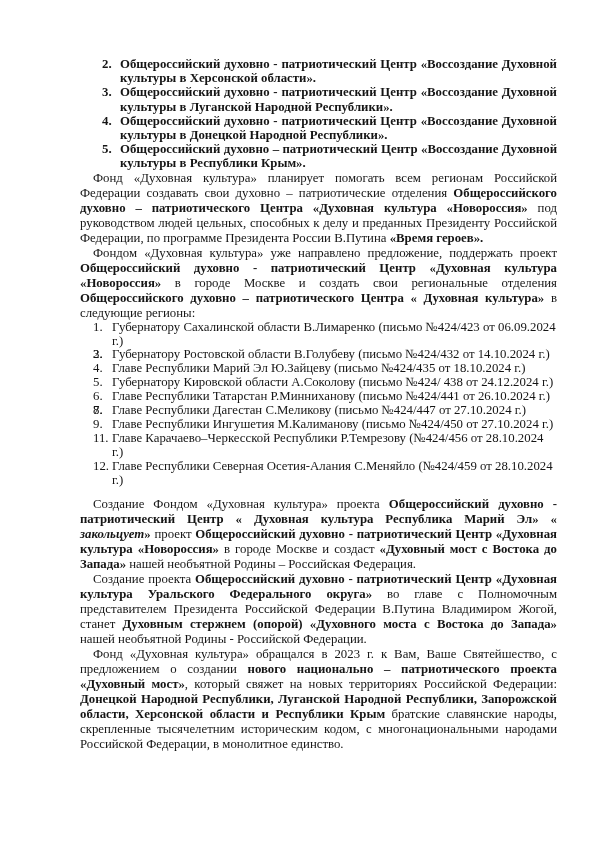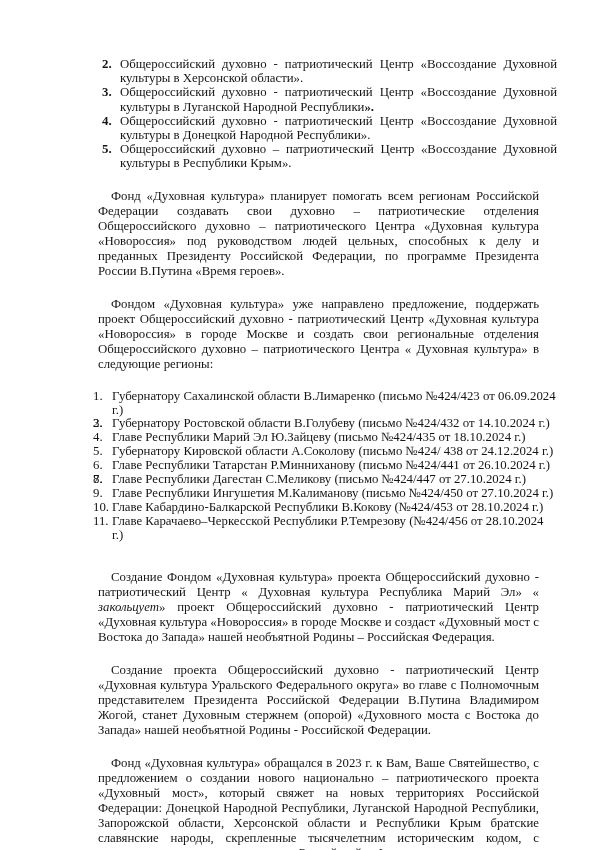--- a/index.html
+++ b/index.html
@@ -37,39 +37,39 @@
   
   .li6 {
     margin: 0;
     text-indent: 20px;
     text-align: justify;
     line-height: 14.2px;
     font-weight: bold;
   }
   
   .p {
-    margin: 18px;
+    margin: 0;
     text-indent: 13px;
     text-align: justify;
     line-height: 15px;
   }
   
   .gov {
     position: relative;
     padding-left: 32px;
     line-height: 13.9px;
     text-align: left;
   }
   .gov .num {
     position: absolute;
     left: 13px;
     top: 0;
   }
   .gap { height: 9px; }
-  .b { font-weight: normal; }
+  .b { font-weight: bold; }
   .i { font-style: italic; }
 </style>
 </head>
 <body>
 
 <div class="page">
   <div class="content">
       <div class="li"><span class="num">2.</span><span class="b">Общероссийский духовно - патриотический Центр «Воссоздание Духовной культуры в Херсонской области».</span></div>
       <div class="li"><span class="num">3.</span><span class="b">Общероссийский духовно - патриотический Центр «Воссоздание Духовной культуры в Луганской Народной Республики</span><span>».</span></div>
       <div class="li"><span class="num">4.</span><span class="b">Общероссийский духовно - патриотический Центр «Воссоздание Духовной культуры в Донецкой Народной Республики».</span></div>
@@ -78,20 +78,20 @@
       <p class="p"><span>Фондом «Духовная культура» уже направлено предложение, поддержать проект </span><span class="b">Общероссийский духовно - патриотический Центр «Духовная культура «Новороссия»</span><span> в городе Москве и создать свои региональные отделения </span><span class="b">Общероссийского духовно – патриотического Центра « Духовная культура»</span><span> в следующие регионы:</span></p>
       <div class="gov"><span class="num">1.</span><span>Губернатору Сахалинской области В.Лимаренко (письмо №424/423 от 06.09.2024 г.)</span></div>
       <div class="gov"><span class="num">2.</span></div>
       <div class="gov"><span class="num">3.</span><span>Губернатору Ростовской области В.Голубеву (письмо №424/432 от 14.10.2024 г.)</span></div>
       <div class="gov"><span class="num">4.</span><span>Главе Республики Марий Эл Ю.Зайцеву (письмо №424/435 от 18.10.2024 г.)</span></div>
       <div class="gov"><span class="num">5.</span><span>Губернатору Кировской области А.Соколову (письмо №424/ 438 от 24.12.2024 г.)</span></div>
       <div class="gov"><span class="num">6.</span><span>Главе Республики Татарстан Р.Минниханову (письмо №424/441 от 26.10.2024 г.)</span></div>
       <div class="gov"><span class="num">7.</span></div>
       <div class="gov"><span class="num">8.</span><span>Главе Республики Дагестан С.Меликову (письмо №424/447 от 27.10.2024 г.)</span></div>
       <div class="gov"><span class="num">9.</span><span>Главе Республики Ингушетия М.Калиманову (письмо №424/450 от 27.10.2024 г.)</span></div>
-      <div class="gov"><span class="num">10.</span><span>Главе Кабардино-Балкарской Республики В.Кокову (№424/453 от 28.10.2024 г.)</span></div>
       <div class="gov"><span class="num">11.</span><span>Главе Карачаево–Черкесской Республики Р.Темрезову (№424/456 от 28.10.2024 г.)</span></div>
+      <div class="gov"><span class="num">12.</span><span>Главе Республики Северная Осетия-Алания С.Меняйло (№424/459 от 28.10.2024 г.)</span></div>
       <div class="gap"></div>
       <p class="p"><span>Создание Фондом «Духовная культура» проекта </span><span class="b">Общероссийский духовно - патриотический Центр « Духовная культура Республика Марий Эл» « </span><span class="b i">закольцует</span><span class="b">» </span><span>проект </span><span class="b">Общероссийский духовно - патриотический Центр «Духовная культура «Новороссия»</span><span> в городе Москве и создаст </span><span class="b">«Духовный мост с Востока до Запада»</span><span> нашей необъятной Родины – Российская Федерация.</span></p>
       <p class="p"><span>Создание проекта </span><span class="b">Общероссийский духовно - патриотический Центр «Духовная культура Уральского Федерального округа»</span><span> во главе с Полномочным представителем Президента Российской Федерации В.Путина Владимиром Жогой, станет </span><span class="b">Духовным стержнем (опорой) «Духовного моста с Востока до Запада»</span><span> нашей необъятной Родины - Российской Федерации.</span></p>
       <p class="p"><span>Фонд «Духовная культура» обращался в 2023 г. к Вам, Ваше Святейшество, с предложением о создании </span><span class="b">нового национально – патриотического проекта «Духовный мост»</span><span>, который свяжет на новых территориях Российской Федерации: </span><span class="b">Донецкой Народной Республики, Луганской Народной Республики, Запорожской области, Херсонской области и Республики Крым</span><span> братские славянские народы, скрепленные тысячелетним историческим кодом, с многонациональными народами Российской Федерации, в монолитное единство.</span></p>
     </div>
 </div>
 
 </body></html>

